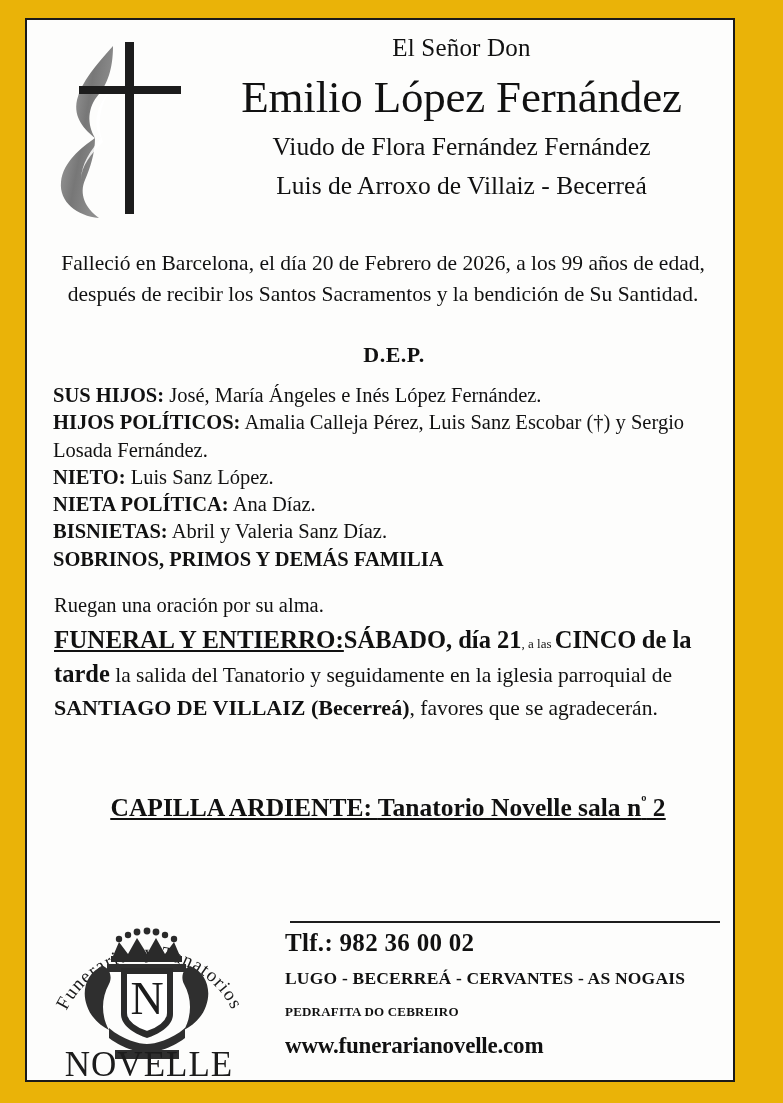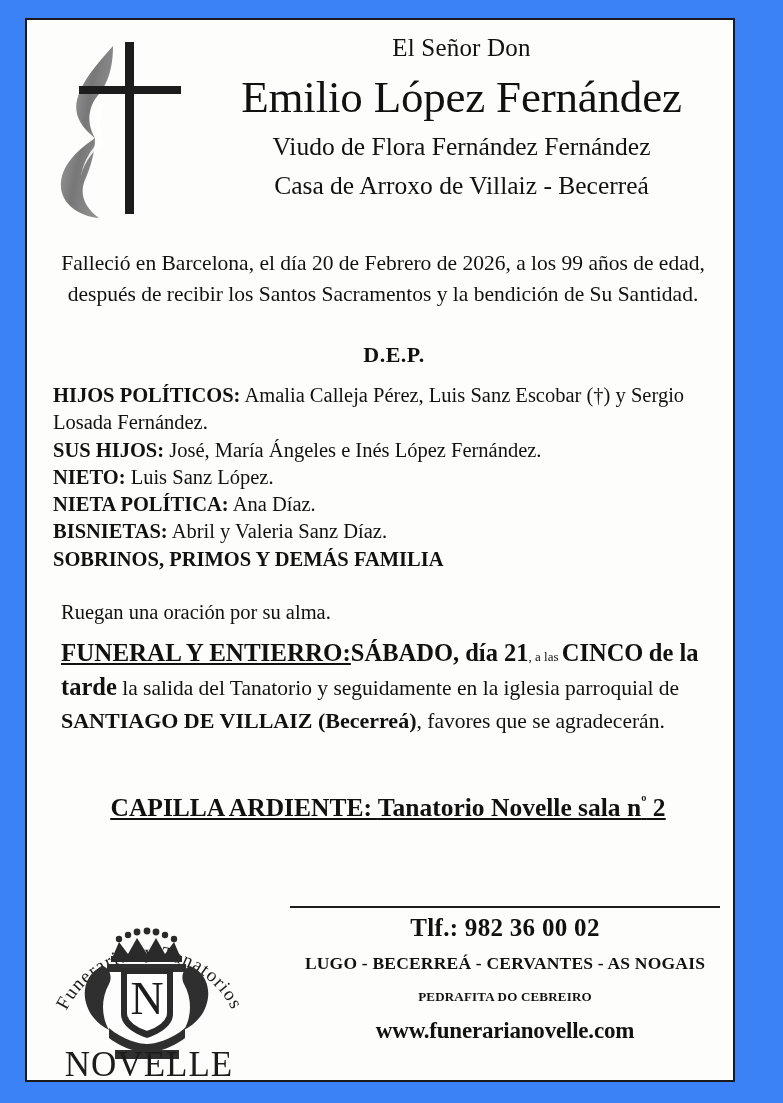--- a/index.html
+++ b/index.html
@@ -13,21 +13,21 @@
     font-family: "Liberation Serif", "DejaVu Serif", serif;
     color: #111111;
     overflow: hidden;
     position: relative;
   }
   #page {
     position: absolute;
     left: 0; top: 0;
     width: 783px;
     height: 1103px;
-    background: #3b82f6;
+    background: #eab308;
   }
   #frame {
     position: absolute;
     left: 25px;
     top: 18px;
     width: 710px;
     height: 1064px;
     background: #fdfdfc;
     border: 2px solid #1a1a1a;
     box-sizing: border-box;
@@ -123,21 +123,21 @@
 
   
   .funeral {
     position: absolute;
     left: 26px;
     top: 570px;
     width: 670px;
     font-size: 21px;
     line-height: 1.40;
   }
-  .funeral p { margin: 8px; }
+  .funeral p { margin: 1px; }
   .ruegan { font-size: 20.5px; }
   .f-body {
     font-size: 21.5px;
     line-height: 1.42;
     margin-top: 2px !important;
   }
   .u-bold {
     font-weight: bold;
     text-decoration: underline;
     font-size: 25px;
@@ -178,23 +178,22 @@
   .logo {
     position: absolute;
     left: 10px;
     top: 18px;
     width: 225px;
     height: 168px;
   }
   .contact {
     position: absolute;
     left: 258px;
-    top: 14px;
+    top: 29px;
     width: 440px;
-    text-align: center;
   }
   .divider {
     width: 430px;
     height: 0;
     border-top: 2px solid #1d1d1d;
     margin: 0 auto 6px auto;
   }
   .tel {
     font-size: 25px;
     font-weight: bold;
@@ -250,35 +249,35 @@
             <rect x="74" y="4" width="9" height="172" fill="#1c1c1c"></rect>
 
             <rect x="28" y="48" width="102" height="8" fill="#1c1c1c"></rect>
           </svg>
         </div>
 
         <div class="header-text">
           <div class="line-senor">El Señor Don</div>
           <div class="line-name">Emilio López Fernández</div>
           <div class="line-sub">Viudo de Flora Fernández Fernández</div>
-          <div class="line-sub">Casa de Arroxo de Villaiz - Becerreá</div>
+          <div class="line-sub">Luis de Arroxo de Villaiz - Becerreá</div>
         </div>
       </div>
 
       <div class="death-par">Falleció en Barcelona, el día 20 de Febrero de 2026, a los 99 años de edad, después de recibir los Santos Sacramentos y la bendición de Su Santidad.</div>
       <div class="dep">D.E.P.</div>
 
       <div class="family">
         <p>
+          <span class="lbl">SUS HIJOS:</span>
+          <span>José, María Ángeles e Inés López Fernández.</span>
+        </p>
+        <p>
           <span class="lbl">HIJOS POLÍTICOS:</span>
           <span>Amalia Calleja Pérez, Luis Sanz Escobar (†) y Sergio Losada Fernández.</span>
-        </p>
-        <p>
-          <span class="lbl">SUS HIJOS:</span>
-          <span>José, María Ángeles e Inés López Fernández.</span>
         </p>
         <p>
           <span class="lbl">NIETO:</span>
           <span>Luis Sanz López.</span>
         </p>
         <p>
           <span class="lbl">NIETA POLÍTICA:</span>
           <span>Ana Díaz.</span>
         </p>
         <p>

